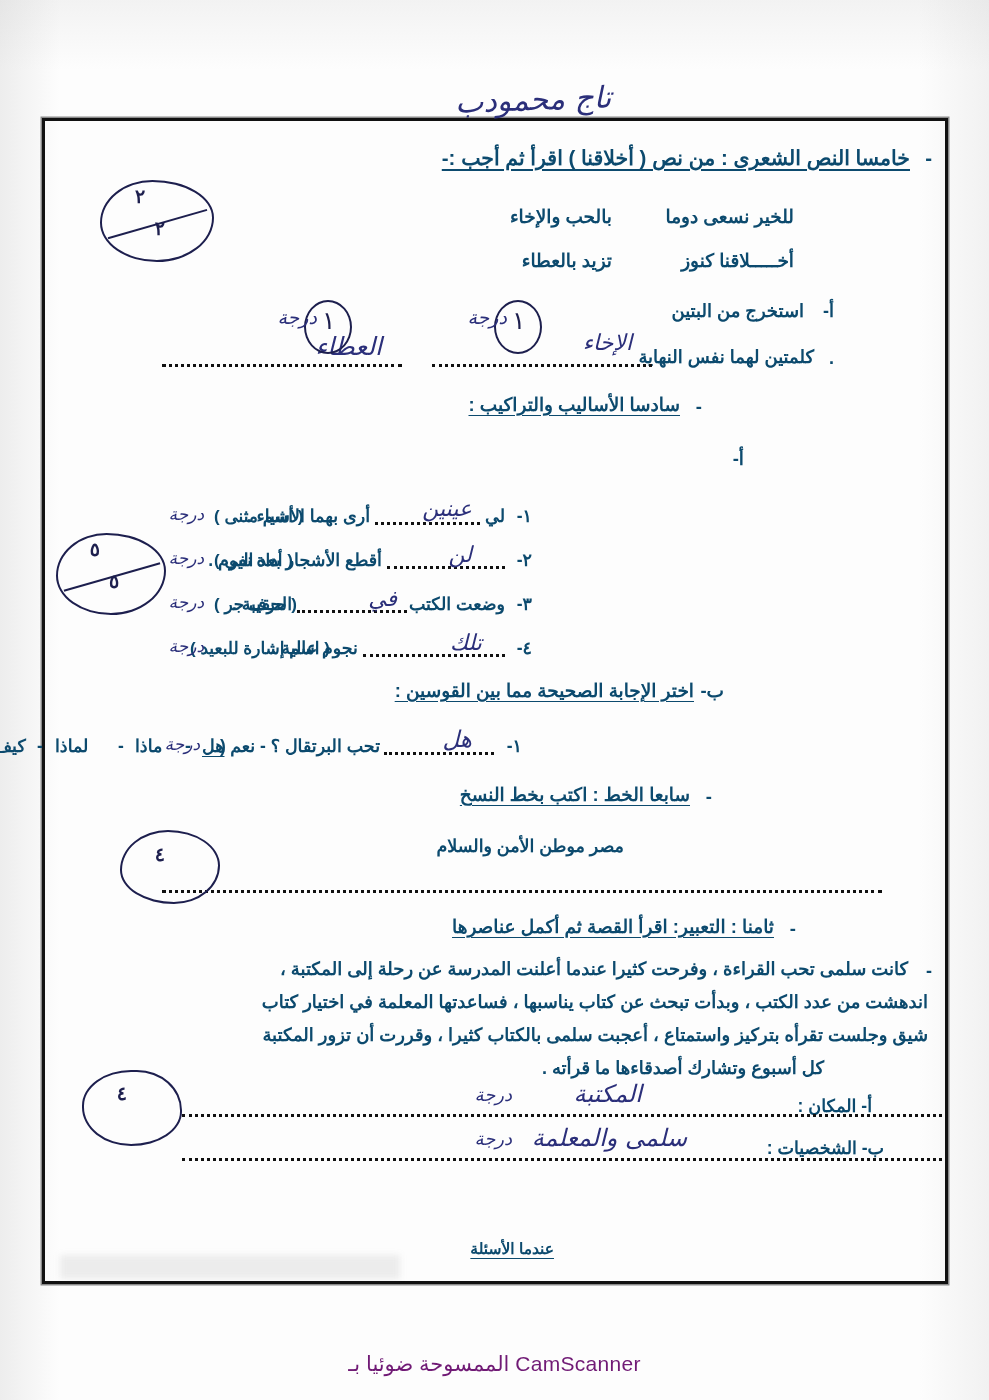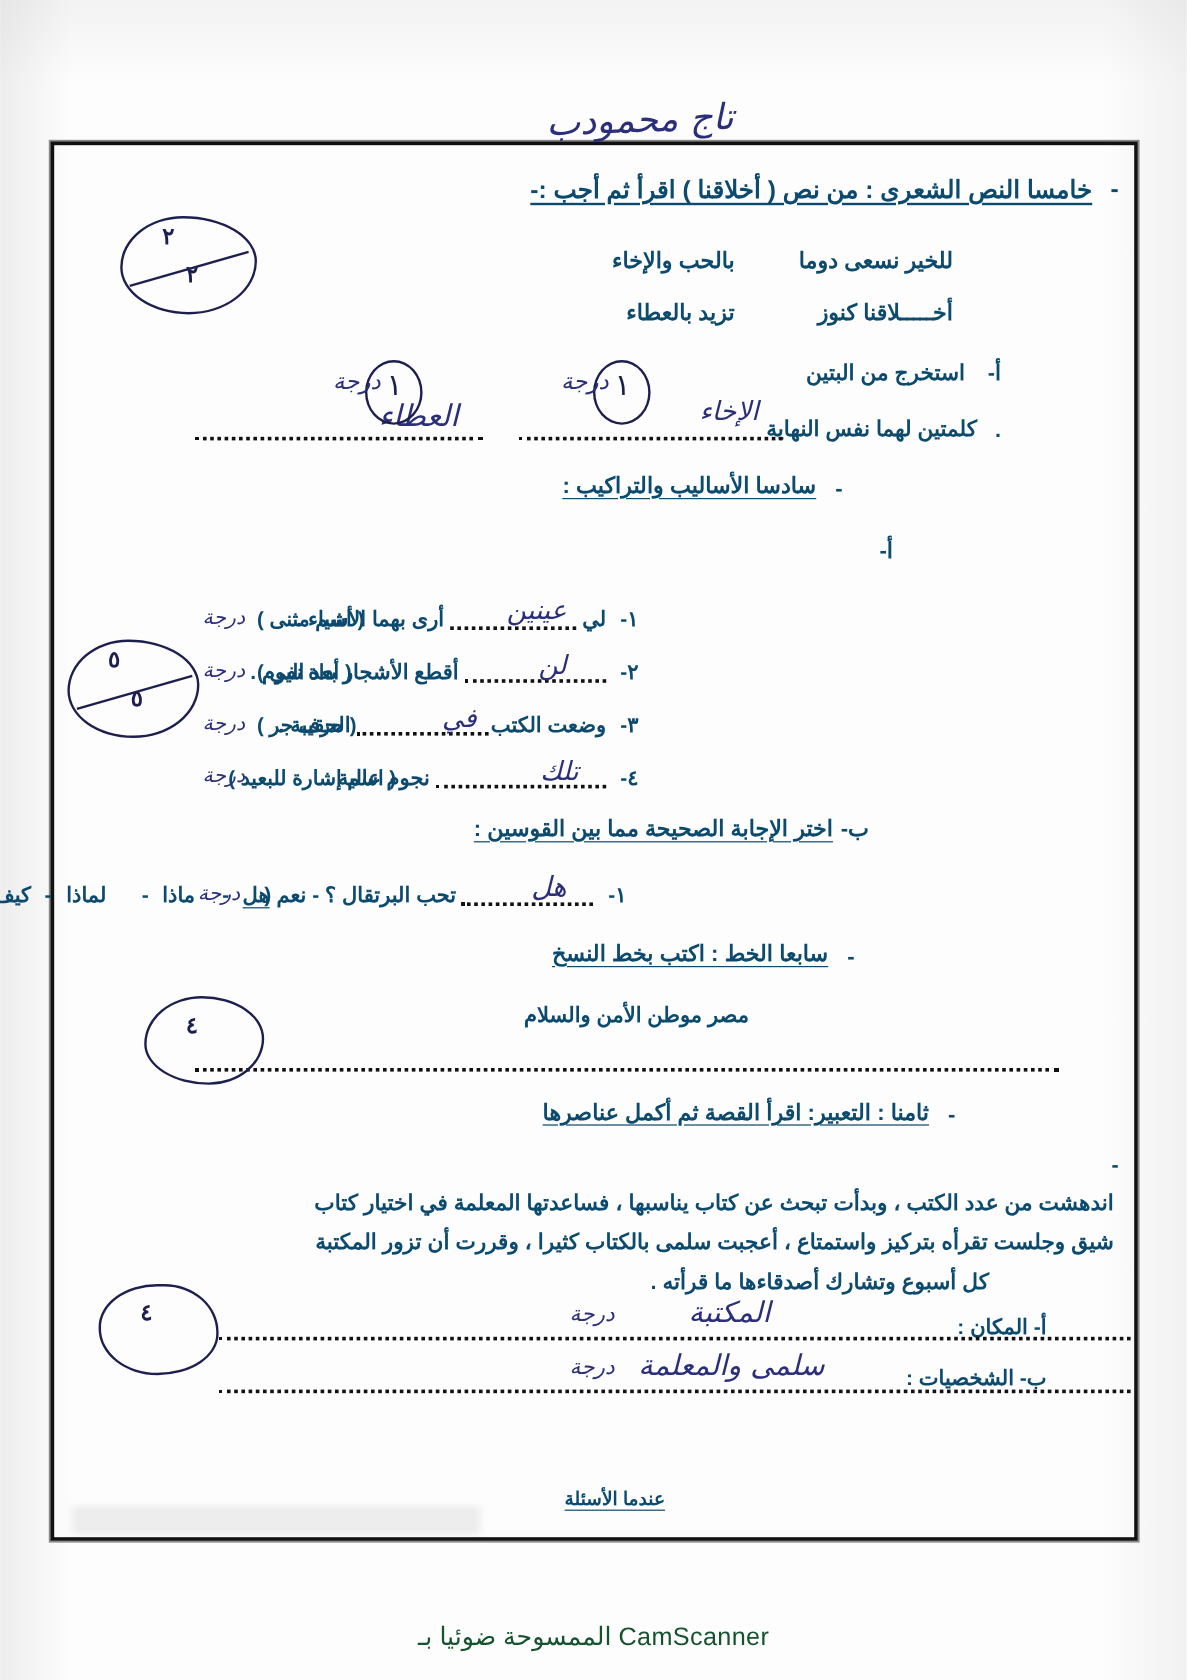--- a/index.html
+++ b/index.html
@@ -135,21 +135,21 @@
     color: #1d1f4e;
     font-family: "DejaVu Serif", serif;
     font-size: 25px;
   }
   .footer-wm {
     position: absolute;
     top: 1352px;
     width: 989px;
     text-align: center;
     font-size: 21px;
-    color: #14532d;
+    color: #701a75;
     direction: rtl;
     z-index: 6;
   }
   .footer-wm .cs {
     font-family: "Liberation Sans", sans-serif;
     letter-spacing: .3px;
   }
   .dotline {
     border-bottom: 3.5px dotted #111;
     display: inline-block;
@@ -281,30 +281,31 @@
     <div class="row dotline" style="right:60px; top:772px; width:720px;"></div>
 
     <div class="circle-mark" style="left:78px; top:712px; width:96px; height:70px; border-radius:48% 52% 46% 54% / 54% 48% 52% 46%;">
       <div class="num" style="left:34%; top:16%;">٤</div>
     </div>
 
     <div class="row ar sub" style="right:146px; top:800px;">-</div>
     <div class="row ar sub u" style="right:168px; top:798px;">ثامنا : التعبير: اقرأ القصة ثم أكمل عناصرها</div>
 
     <div class="row ar story" style="right:10px; top:838px;">-</div>
+    <div class="row ar story" style="right:34px; top:836px;">كانت سلمى تحب القراءة ، وفرحت كثيرا عندما أعلنت المدرسة عن رحلة إلى المكتبة ،</div>
     <div class="row ar story" style="right:14px; top:902px;">شيق وجلست تقرأه بتركيز واستمتاع ، أعجبت سلمى بالكتاب كثيرا ، وقررت أن تزور المكتبة</div>
     <div class="row ar story" style="right:14px; top:869px;">اندهشت من عدد الكتب ، وبدأت تبحث عن كتاب يناسبها ، فساعدتها المعلمة في اختيار كتاب</div>
     <div class="row ar story" style="right:118px; top:935px;">كل أسبوع وتشارك أصدقاءها ما قرأته .</div>
 
     <div class="row ar item" style="right:70px; top:978px;">أ-  المكان :</div>
     <div class="row dotline" style="right:0px; top:996px; width:760px;"></div>
     <div class="hand" style="right:300px; top:962px; font-size:24px;">المكتبة</div>
     <div class="squig" style="right:430px; top:966px; font-size:18px;">درجة</div>
 
-    <div class="row ar item" style="right:70px; top:1020px;">ب- الشخصيات :</div>
+    <div class="row ar item" style="right:58px; top:1020px;">ب- الشخصيات :</div>
     <div class="row dotline" style="right:0px; top:1040px; width:760px;"></div>
     <div class="hand" style="right:255px; top:1006px; font-size:24px;">سلمى والمعلمة</div>
     <div class="squig" style="right:430px; top:1010px; font-size:18px;">درجة</div>
 
     <div class="circle-mark" style="left:40px; top:952px; width:96px; height:72px; border-radius:50% 46% 52% 50% / 48% 54% 46% 52%;">
       <div class="num" style="left:34%; top:14%;">٤</div>
     </div>
 
     <div class="row ar small u" style="right:388px; top:1122px;">عندما الأسئلة</div>
 

